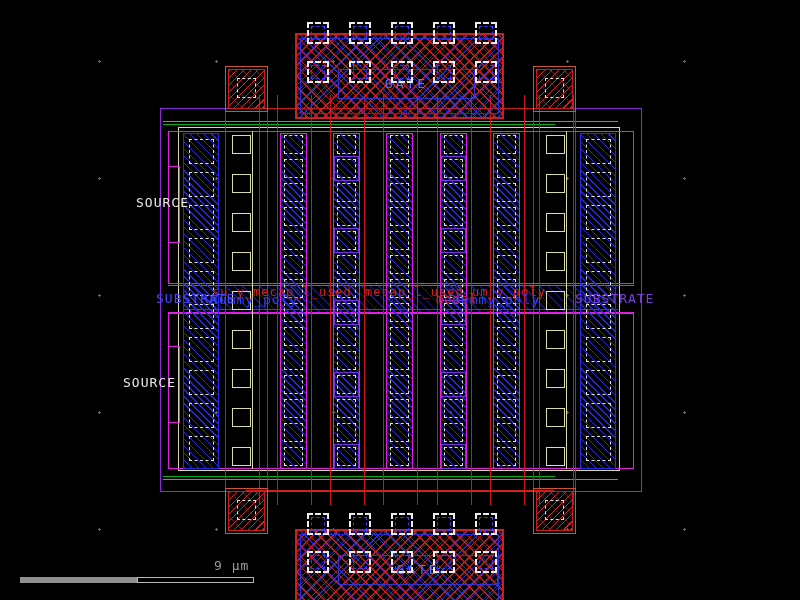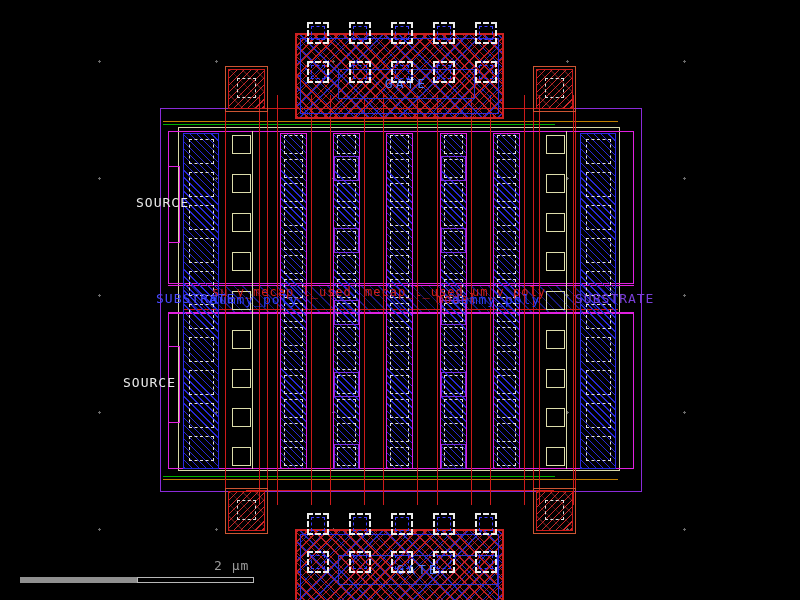--- a/index.html
+++ b/index.html
@@ -53,21 +53,21 @@
 
   <div class="abs hatch-gate" style="left:295px;top:505px;width:209px;height:86px;border:2px solid #cc2020;z-index:20;">
     <div class="abs" style="left:3px;top:3px;width:199px;height:76px;border:1px solid #2a2ae0;"></div>
     <div class="abs" style="left:41px;top:24px;width:160px;height:30px;border:1px solid #3333cc;display:flex;align-items:center;justify-content:center;">
       <span class="lbl" style="position:static;color:#5577ff;font-size:13px;letter-spacing:3px;">GATE</span>
     </div>
   </div>
 
   <div class="abs" style="left:20px;top:577px;width:117px;height:6px;background:#909090;z-index:40;"></div>
   <div class="abs" style="left:137px;top:577px;width:117px;height:6px;border:1px solid #b8b8b8;z-index:40;"></div>
-  <div class="lbl" style="left:214px;top:559px;color:#9a9a9a;font-size:13px;z-index:40;">2 μm</div>
+  <div class="lbl" style="left:214px;top:559px;color:#9a9a9a;font-size:13px;z-index:40;">9 μm</div>
 
 <div class="abs" style="left: 225px; top: 112px; width: 1px; height: 376px; background: rgb(204, 26, 26); z-index: 6;"></div>
     <div class="abs" style="left: 267px; top: 112px; width: 1px; height: 376px; background: rgb(204, 26, 26); z-index: 6;"></div>
     <div class="abs" style="left: 533px; top: 112px; width: 1px; height: 376px; background: rgb(204, 26, 26); z-index: 6;"></div>
     <div class="abs" style="left: 575px; top: 112px; width: 1px; height: 376px; background: rgb(204, 26, 26); z-index: 6;"></div>
     <div class="abs" style="left: 246px; top: 108px; width: 308px; height: 1px; background: rgb(204, 26, 26); z-index: 6;"></div>
     <div class="abs" style="left: 246px; top: 490px; width: 308px; height: 1px; background: rgb(204, 26, 26); z-index: 6;"></div>
     <div class="abs" style="left: 160px; top: 108px; width: 482px; height: 384px; border: 1px solid rgb(138, 43, 216); z-index: 5;"></div>
     <div class="abs" style="left: 163px; top: 121px; width: 455px; height: 1px; background: rgb(192, 128, 0); z-index: 5;"></div>
     <div class="abs" style="left: 163px; top: 124px; width: 392px; height: 1px; background: rgb(0, 180, 0); z-index: 5;"></div>

